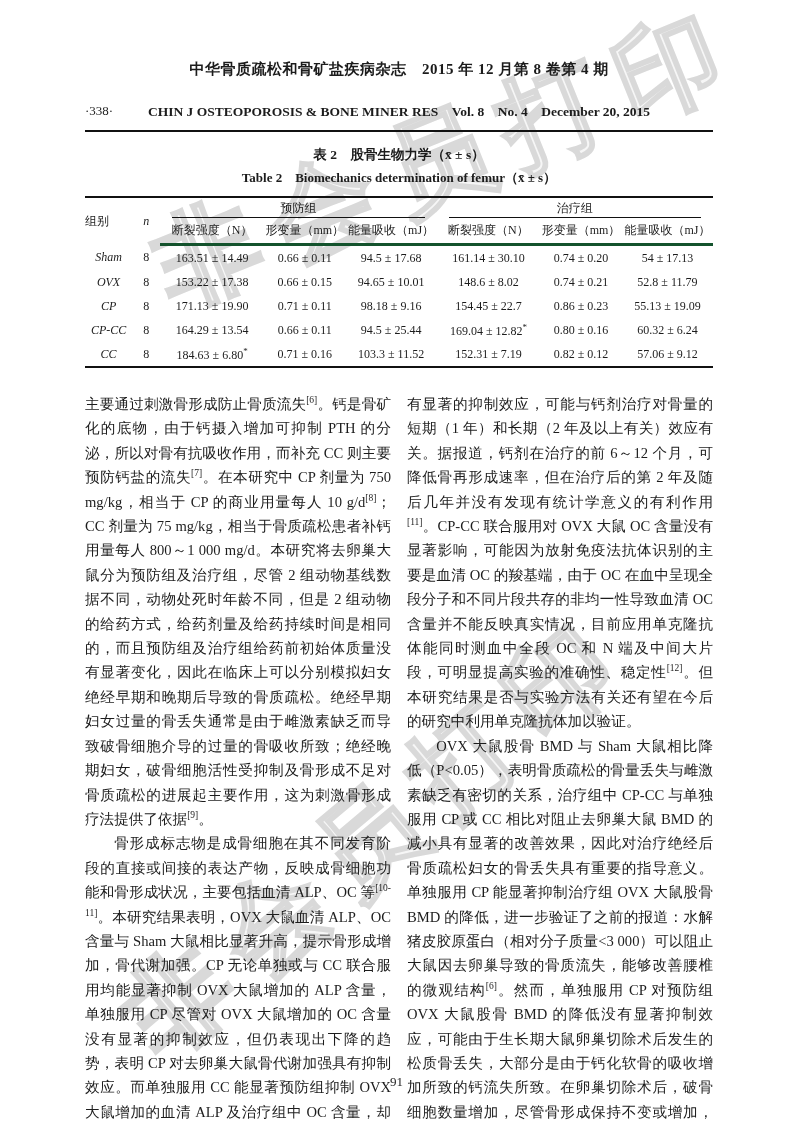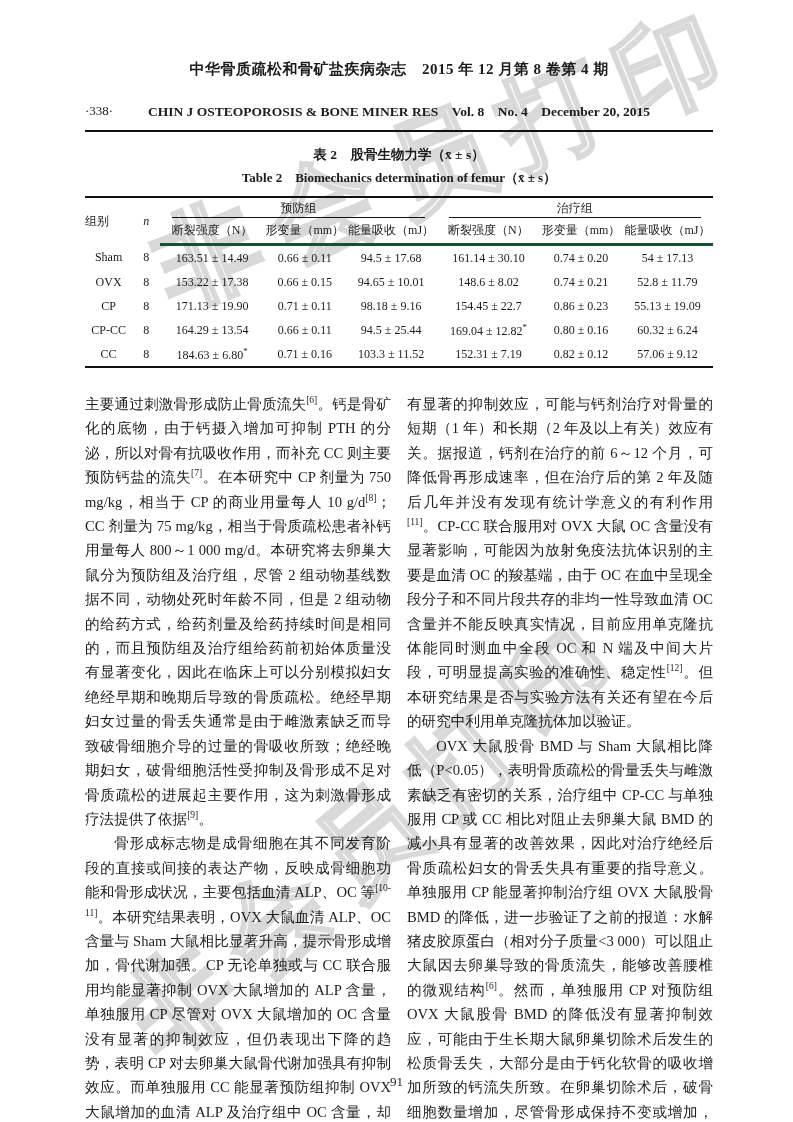--- a/index.html
+++ b/index.html
@@ -30,21 +30,21 @@
   table.biomech{
     width:100%;border-collapse:collapse;table-layout:fixed;
     margin-top:9px;font-size:12px;
     border-top:2px solid #111;border-bottom:2px solid #111;
   }
   table.biomech th,table.biomech td{font-weight:normal;padding:2px 0;}
   table.biomech thead tr.sub th{border-bottom:3px solid #14532d;padding-bottom:4px;}
   th.h-group{text-align:left;padding-left:2px;}
   th.h-n{font-style:italic;}
   .grp-underline{border-bottom:1px solid #111;margin:0 12px;padding-bottom:0;}
-  td.c-group{text-align:left;padding-left:2px;}
+  td.c-group{text-align:left;padding-left:2px;font-style:italic;}
   td.c-n{text-align:center;}
   table.biomech td{text-align:center;height:20px;}
   table.biomech sup{font-size:9px;}
   .footnote{
     font-size:10.8px;line-height:17px;margin-top:7px;text-align:justify;
     color:#222;
   }
   .footnote sup{font-size:8px;}
   .columns{display:flex;gap:16px;margin-top:24px;}
   .col{width:306px;font-size:14.6px;line-height:24.4px;text-align:justify;}

